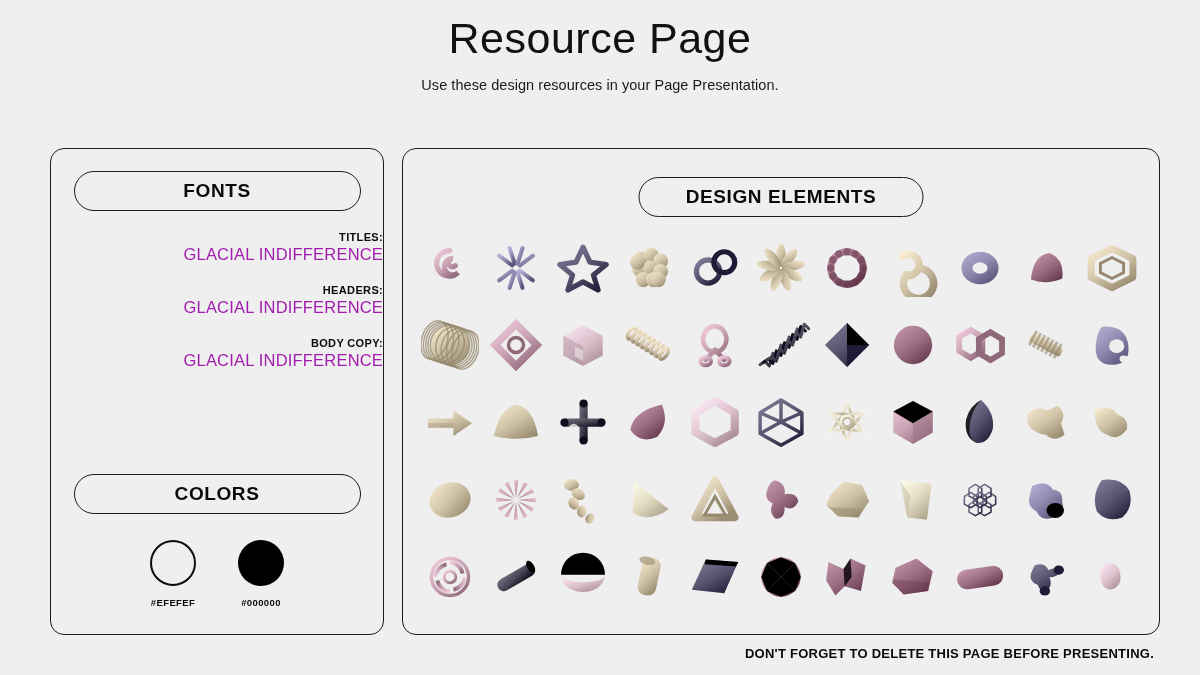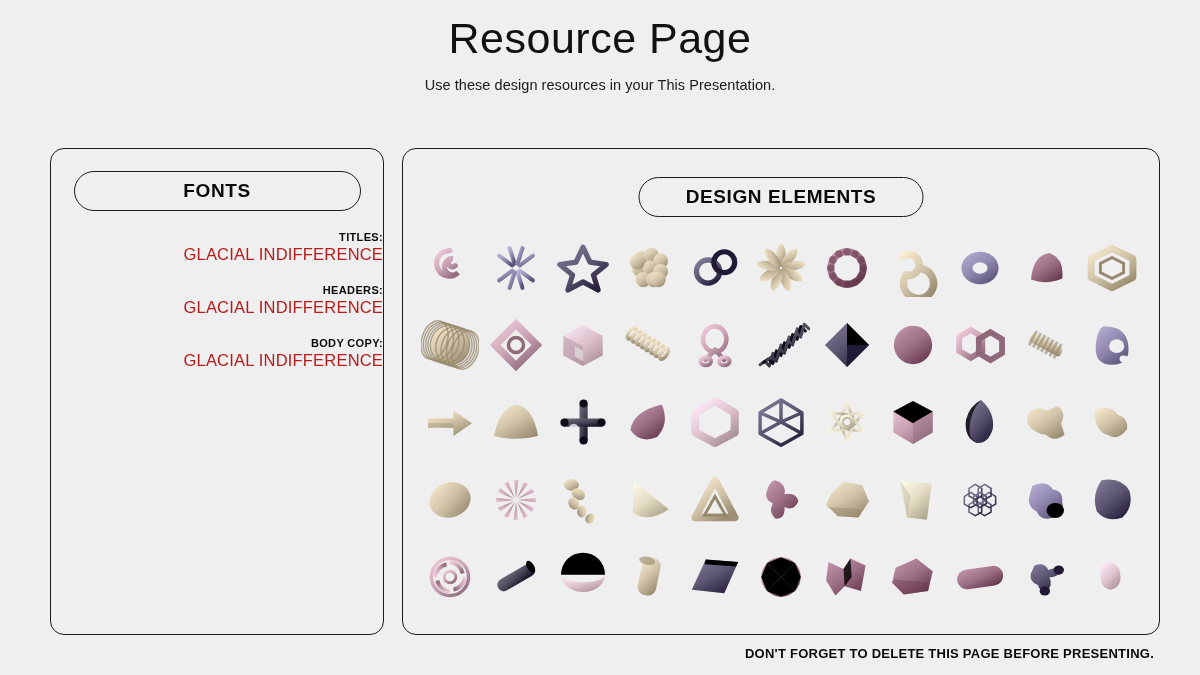--- a/index.html
+++ b/index.html
@@ -117,21 +117,21 @@
   .font-block .role {
     font-size: 11px;
     font-weight: 700;
     letter-spacing: 0.35px;
     color: #0a0a0a;
   }
   .font-block .fname {
     font-size: 16.5px;
     font-weight: 300;
     letter-spacing: 0.2px;
-    color: #b91c1c;
+    color: #a21caf;
     margin-top: 2px;
   }
   .fonts-outro {
     text-align: center;
     font-size: 12.2px;
     margin-top: 24px;
     color: #161616;
   }
 
   .colors-section {
@@ -206,21 +206,21 @@
     font-weight: 700;
     letter-spacing: 0.25px;
     color: #0a0a0a;
   }
 </style>
 </head>
 <body>
 
 <div class="page-header">
   <h1 class="page-title">Resource Page</h1>
-  <div class="page-subtitle">Use these design resources in your This Presentation.</div>
+  <div class="page-subtitle">Use these design resources in your Page Presentation.</div>
 </div>
 
 <div class="panels">
 
   <section class="panel panel-left">
     <div class="pill pill-fonts">FONTS</div>
 
 
     <div class="font-block">
       <div class="role">TITLES:</div>
@@ -229,20 +229,33 @@
     <div class="font-block">
       <div class="role">HEADERS:</div>
       <div class="fname">GLACIAL INDIFFERENCE</div>
     </div>
     <div class="font-block">
       <div class="role">BODY COPY:</div>
       <div class="fname">GLACIAL INDIFFERENCE</div>
     </div>
 
 
+    <div class="colors-section">
+      <div class="pill pill-colors">COLORS</div>
+      <div class="swatch-row">
+        <div class="swatch">
+          <div class="swatch-dot outline"></div>
+          <div class="swatch-label">#EFEFEF</div>
+        </div>
+        <div class="swatch">
+          <div class="swatch-dot filled"></div>
+          <div class="swatch-label">#000000</div>
+        </div>
+      </div>
+    </div>
   </section>
 
   <section class="panel panel-right">
     <div class="pill pill-elements">DESIGN ELEMENTS</div>
     <div class="shapes-grid" id="shapes-grid">
         <svg width="0" height="0" style="position:absolute">
           <defs>
             <linearGradient id="g0" x1="0" y1="0" x2="0.75" y2="1">
               <stop offset="0%" stop-color="#f3cdde"></stop>
               <stop offset="55%" stop-color="#c9a3b4"></stop>

